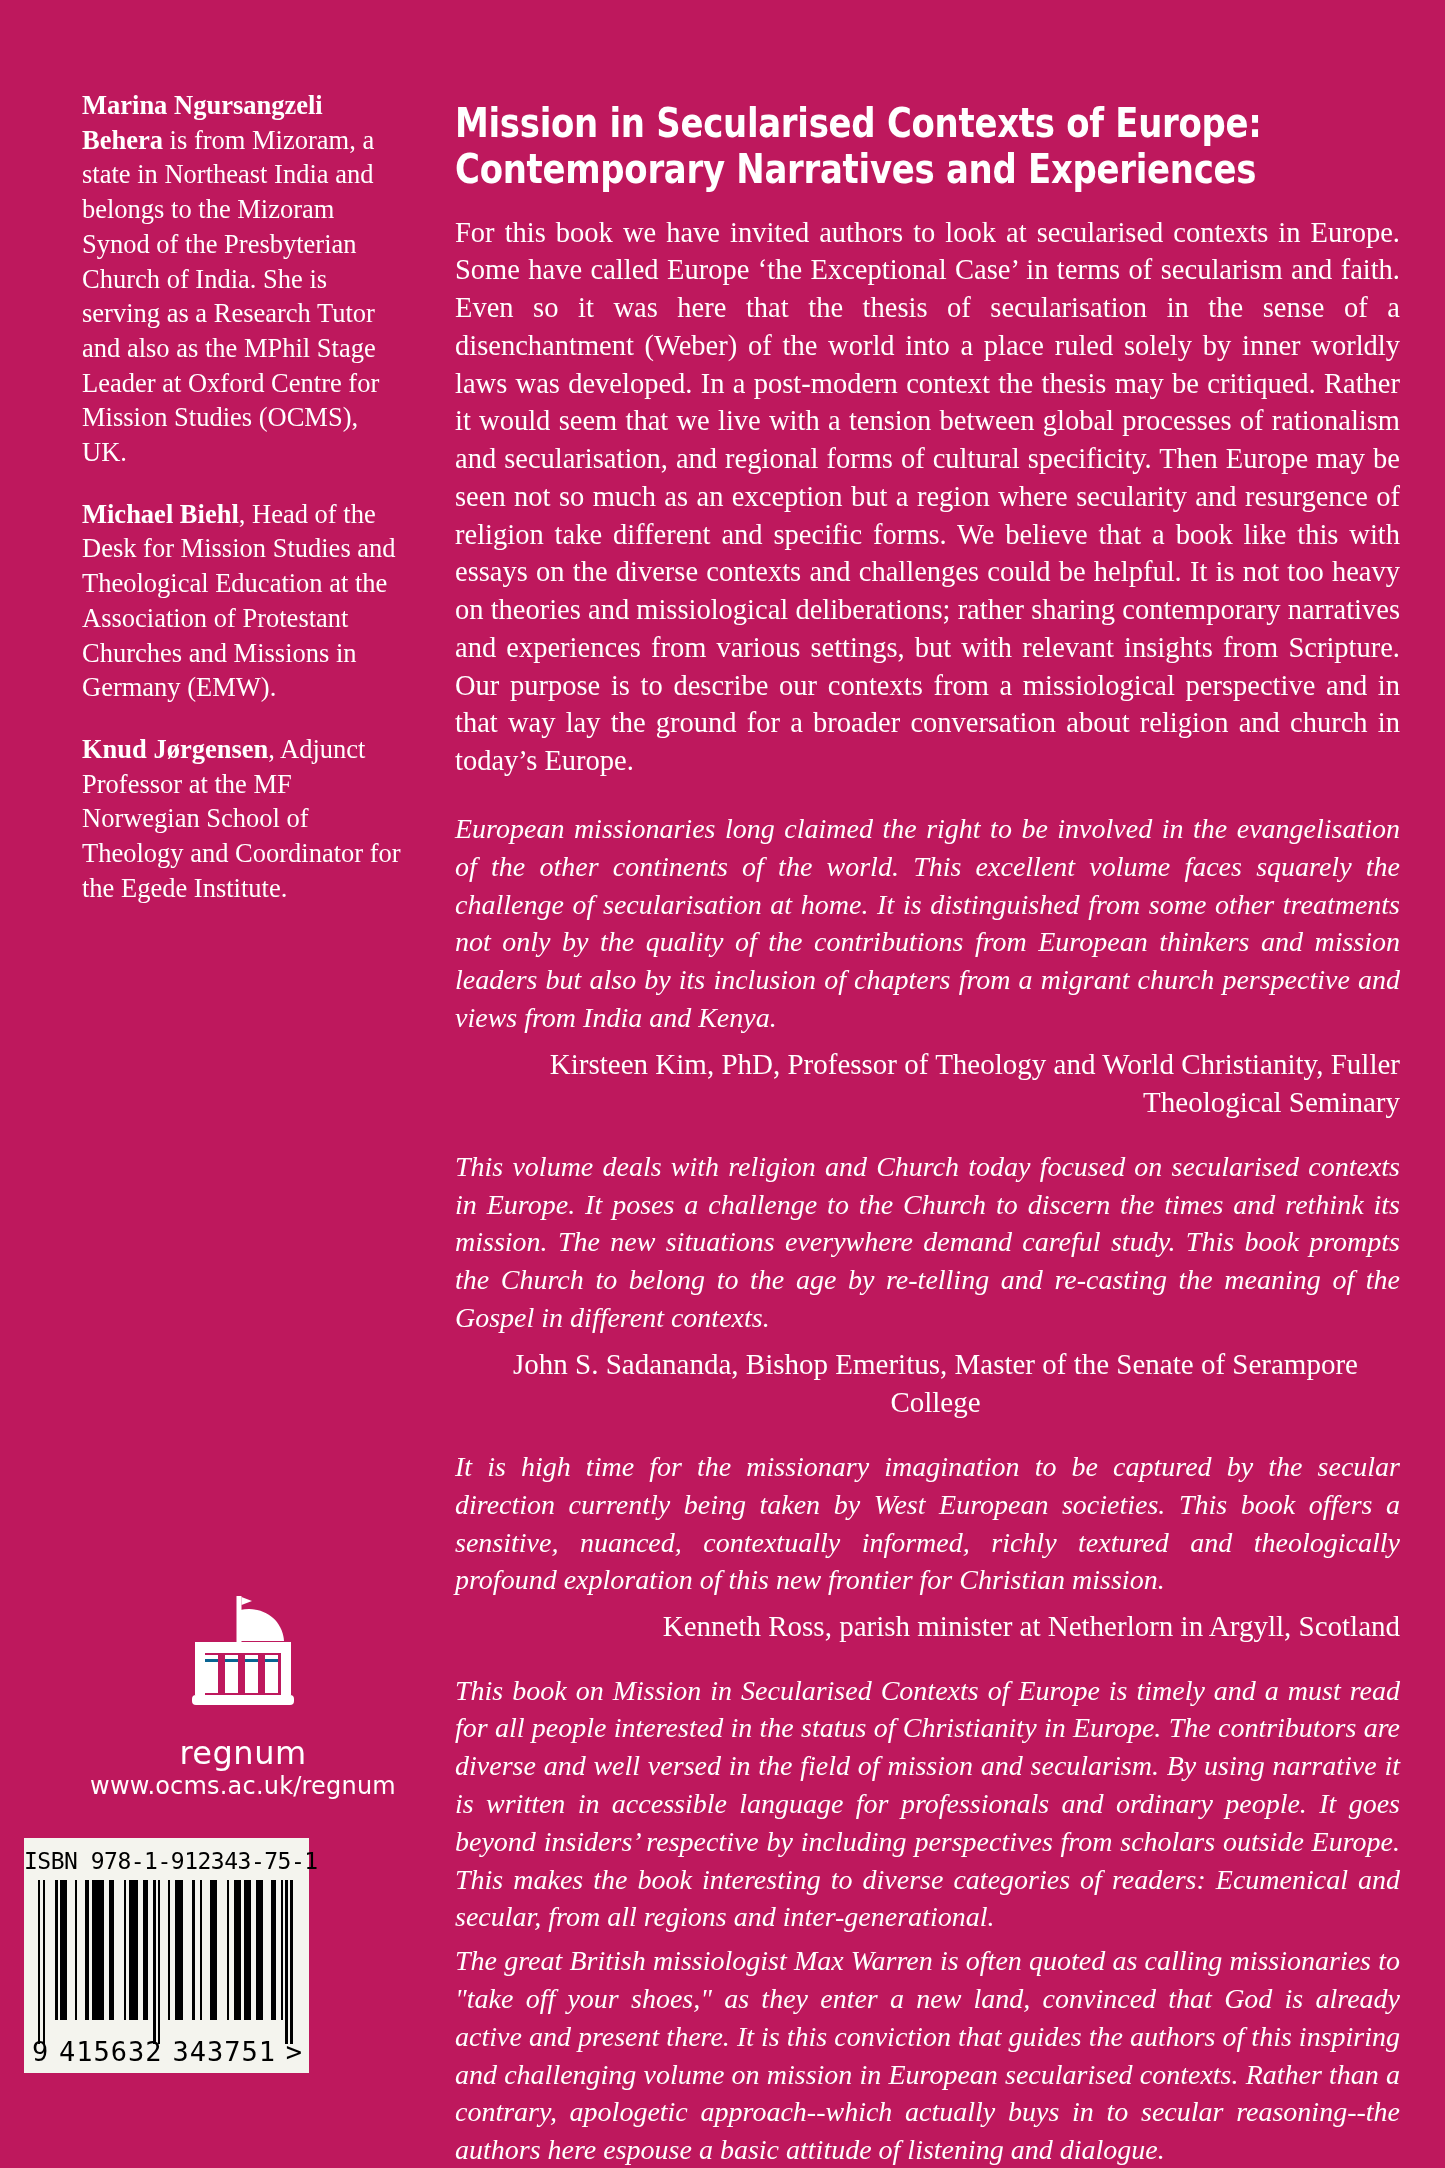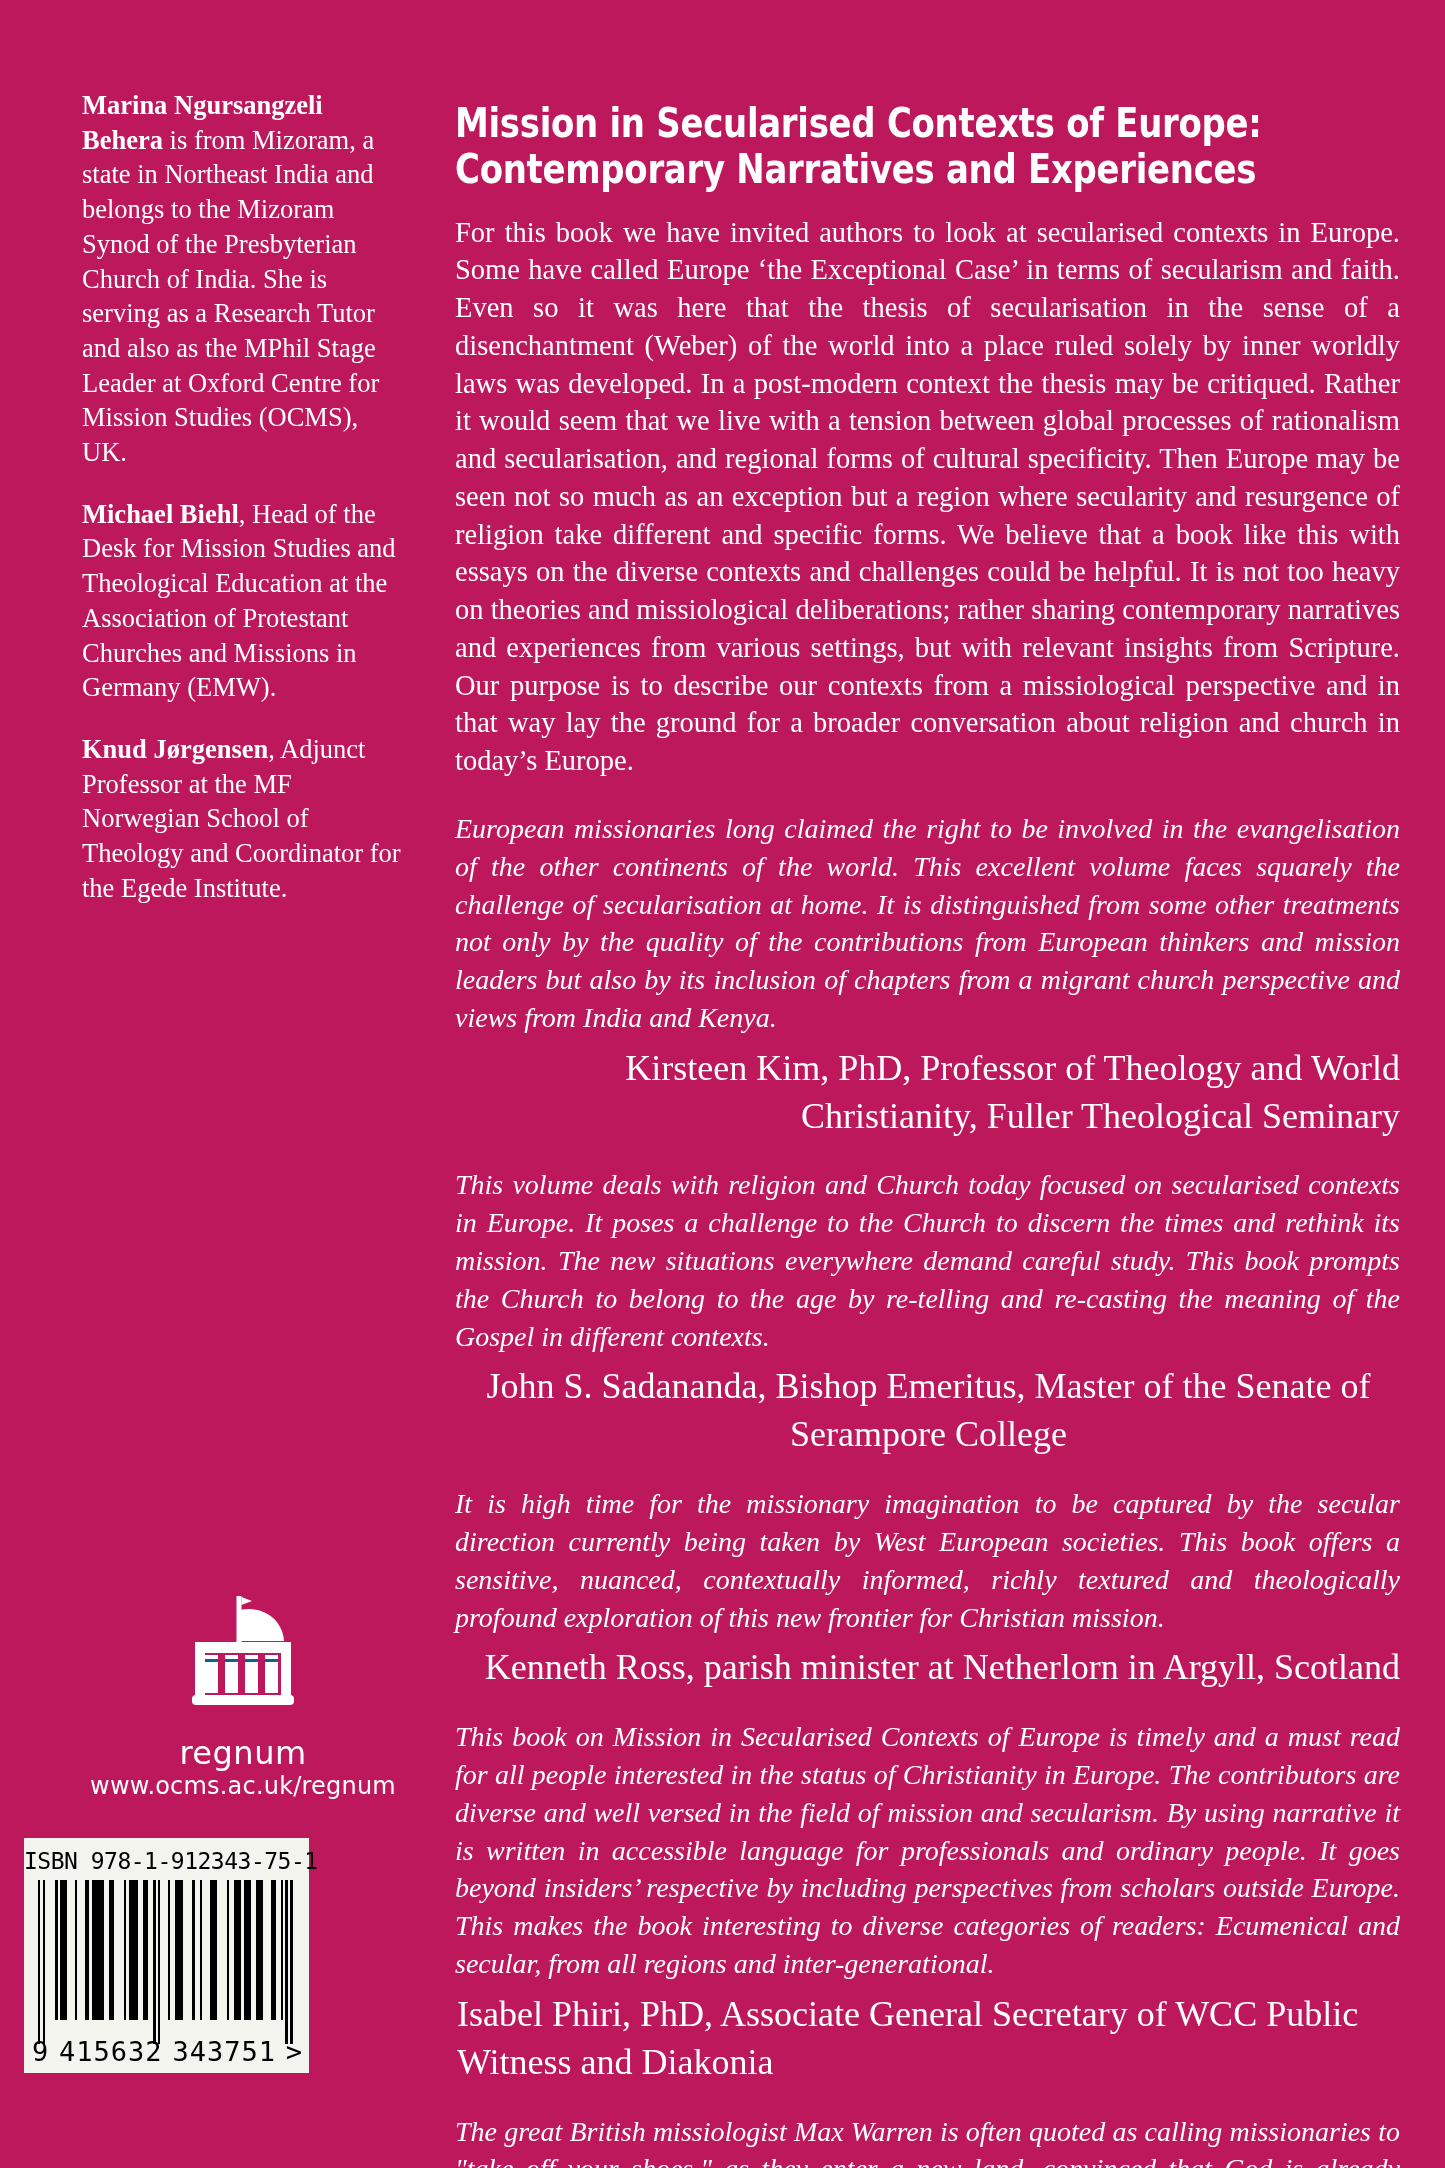--- a/index.html
+++ b/index.html
@@ -143,24 +143,24 @@
   .endorsement {
     font-family: "Liberation Serif", serif;
     font-style: italic;
     font-size: 28px;
     line-height: 1.35;
     text-align: justify;
     margin: 0 0 6px 0;
   }
   .attrib {
     font-family: "Liberation Serif", serif;
-    font-size: 36px;
+    font-size: 29px;
     line-height: 1.33;
     text-align: right;
-    margin: 8px 0 26px 2px;
+    margin: 8px 0 26px 16px;
   }
   .attrib.center {
     text-align: center;
   }
   .attrib.left-ish {
     text-align: left;
   }
 </style>
 </head>
 <body>
@@ -254,19 +254,18 @@
     <p class="endorsement">European missionaries long claimed the right to be involved in the evangelisation of the other continents of the world. This excellent volume faces squarely the challenge of secularisation at home. It is distinguished from some other treatments not only by the quality of the contributions from European thinkers and mission leaders but also by its inclusion of chapters from a migrant church perspective and views from India and Kenya.</p>
     <p class="attrib">Kirsteen Kim, PhD, Professor of Theology and World Christianity, Fuller Theological Seminary</p>
 
     <p class="endorsement">This volume deals with religion and Church today focused on secularised contexts in Europe. It poses a challenge to the Church to discern the times and rethink its mission. The new situations everywhere demand careful study. This book prompts the Church to belong to the age by re-telling and re-casting the meaning of the Gospel in different contexts.</p>
     <p class="attrib center">John S. Sadananda, Bishop Emeritus, Master of the Senate of Serampore College</p>
 
     <p class="endorsement">It is high time for the missionary imagination to be captured by the secular direction currently being taken by West European societies. This book offers a sensitive, nuanced, contextually informed, richly textured and theologically profound exploration of this new frontier for Christian mission.</p>
     <p class="attrib">Kenneth Ross, parish minister at Netherlorn in Argyll, Scotland</p>
 
     <p class="endorsement">This book on Mission in Secularised Contexts of Europe is timely and a must read for all people interested in the status of Christianity in Europe. The contributors are diverse and well versed in the field of mission and secularism. By using narrative it is written in accessible language for professionals and ordinary people. It goes beyond insiders’ respective by including perspectives from scholars outside Europe. This makes the book interesting to diverse categories of readers: Ecumenical and secular, from all regions and inter-generational.</p>
-    <p class="attrib left-ish">Isabel Phiri, PhD, Associate General Secretary of WCC Public Witness and Diakonia</p>
 
     <p class="endorsement">The great British missiologist Max Warren is often quoted as calling missionaries to "take off your shoes," as they enter a new land, convinced that God is already active and present there. It is this conviction that guides the authors of this inspiring and challenging volume on mission in European secularised contexts. Rather than a contrary, apologetic approach--which actually buys in to secular reasoning--the authors here espouse a basic attitude of listening and dialogue.</p>
 
   </div>
 
 </div>
 
 </body></html>

